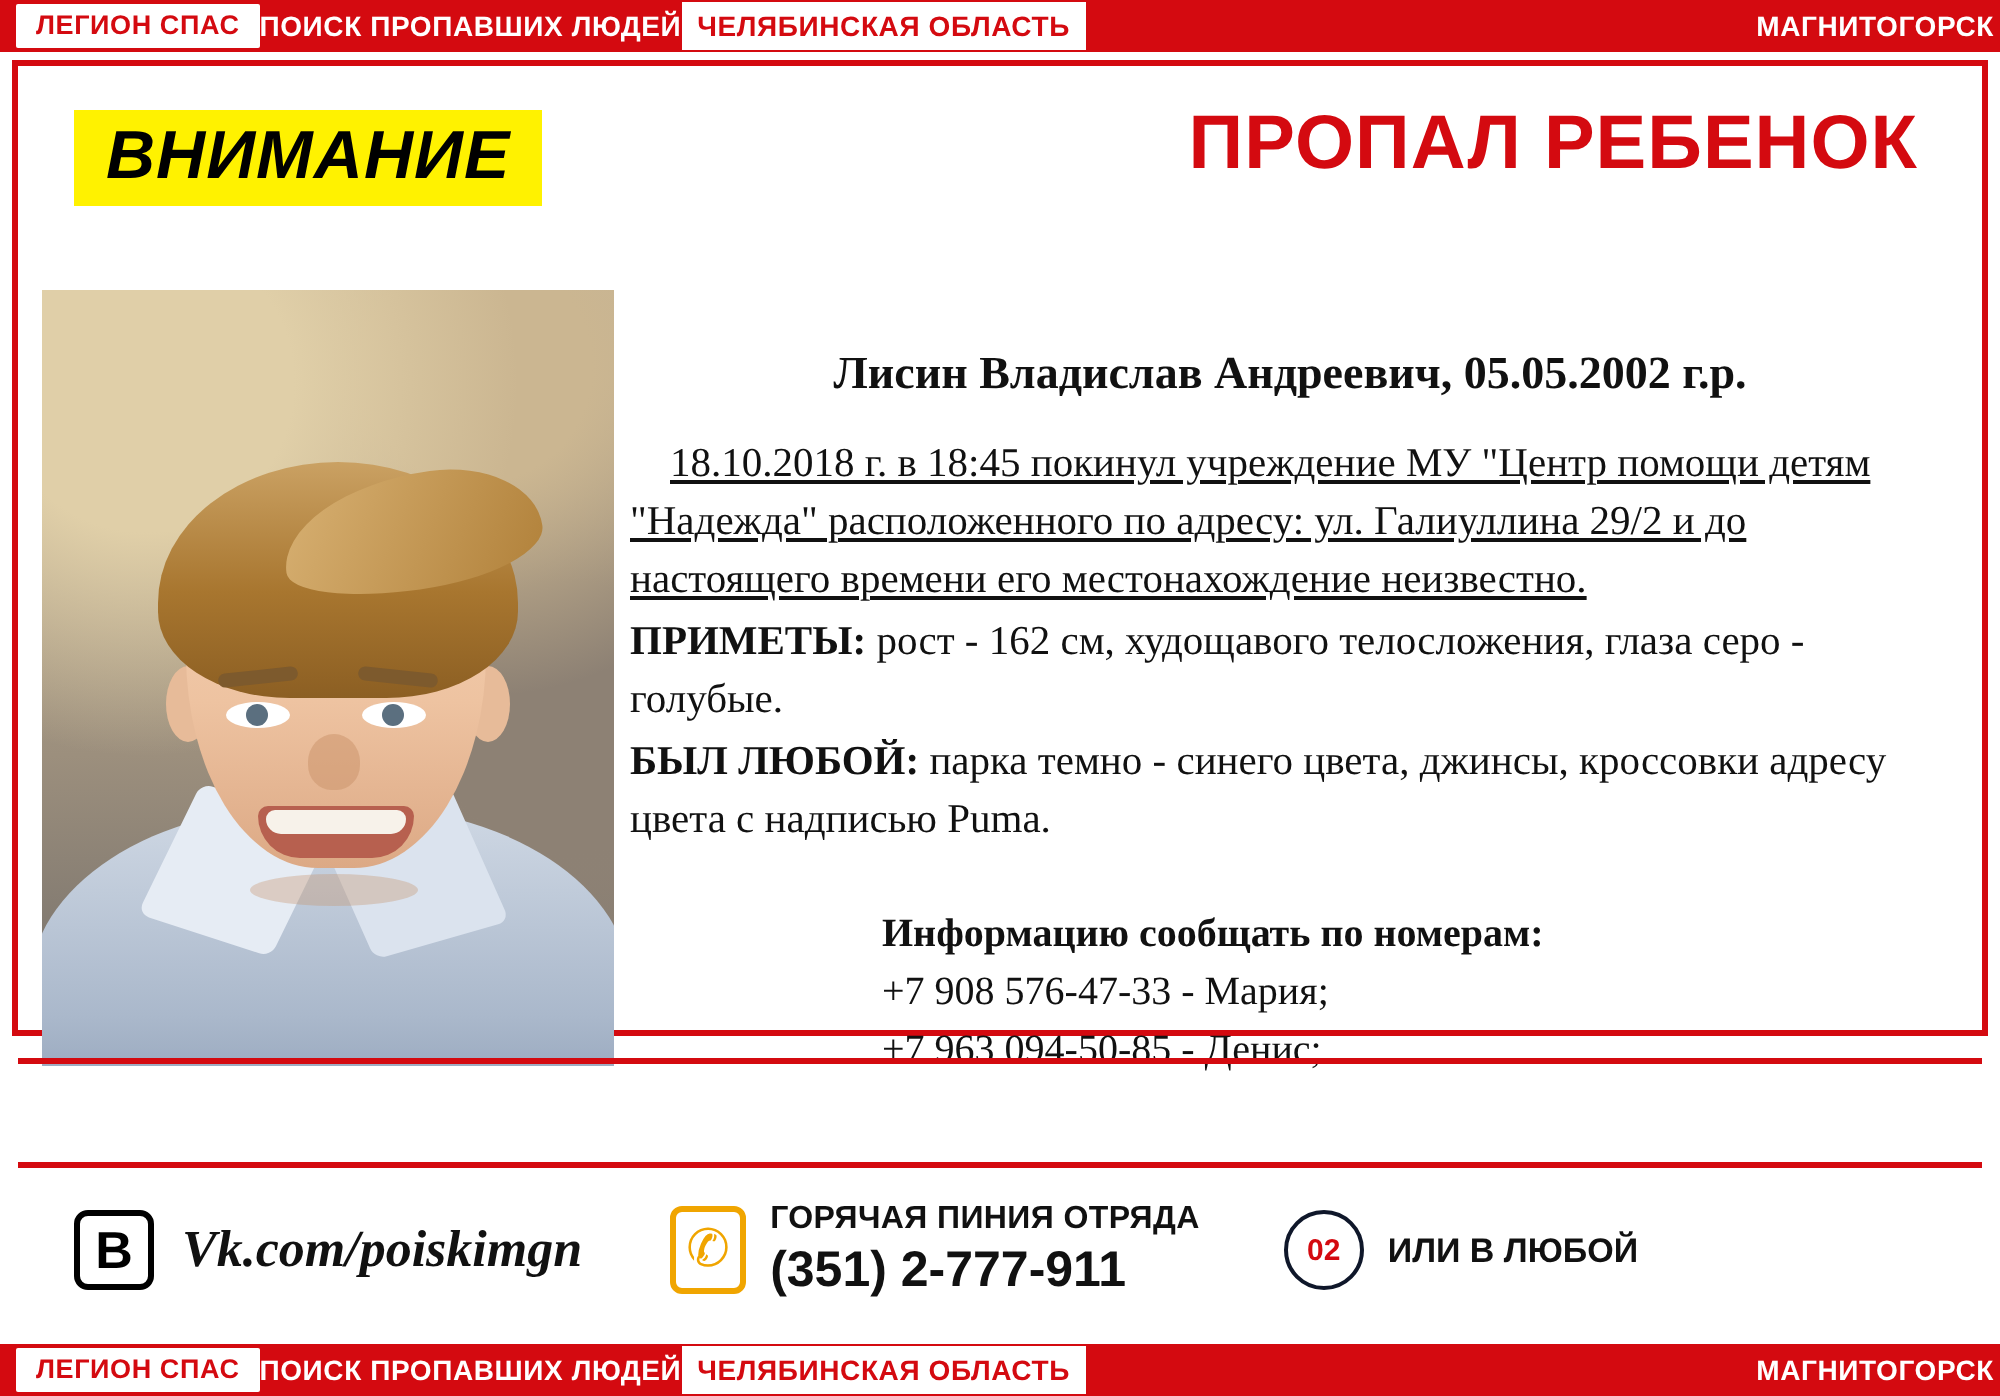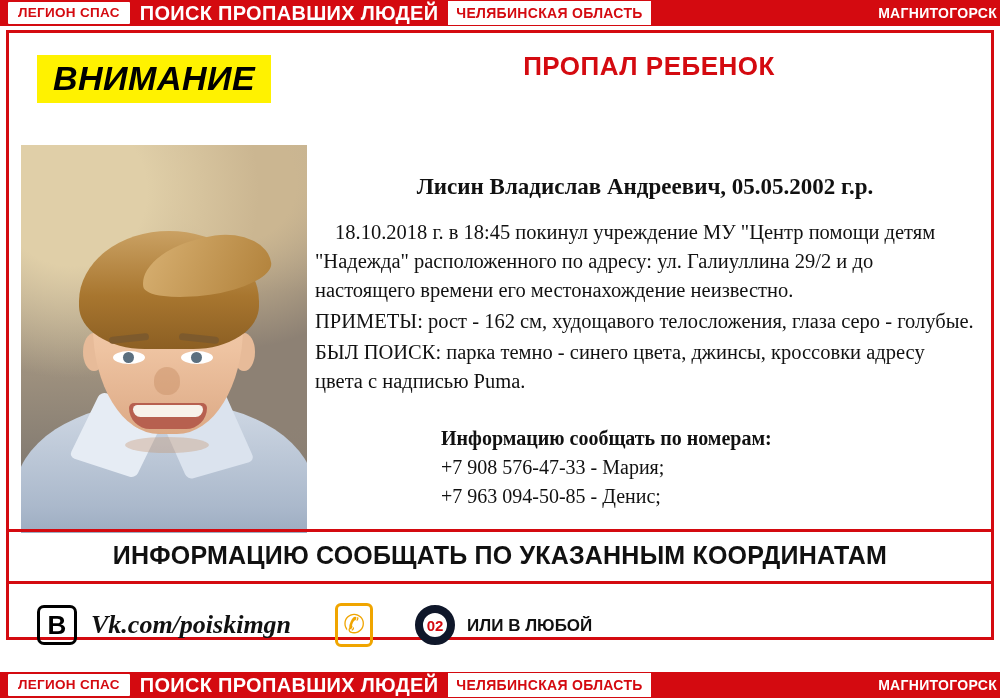--- a/index.html
+++ b/index.html
@@ -35,41 +35,41 @@
   .banner .legion {
     background: #ffffff;
     color: #d40a10;
     padding: 2px 10px 2px 10px;
     margin-left: 8px;
     font-size: 13.5px;
     border-radius: 1px;
     line-height: 18px;
   }
   .banner .plain {
-    padding: 0 10px;
-    font-size: 20px;
+    padding: 0 0;
+    font-size: 14px;
   }
   .banner .white-block {
     background: #ffffff;
     color: #d40a10;
     padding: 3px 8px;
     font-size: 14px;
     line-height: 18px;
   }
   .banner .tail {
     margin-left: auto;
     padding-right: 3px;
     font-size: 14px;
   }
 
   
   .frame {
     position: absolute;
     left: 6px; top: 30px;
-    width: 988px; height: 610px;
+    width: 988px; height: 488px;
     border: 3px solid #d40a10;
     background: #ffffff;
   }
 
   
   .attention-row {
     position: absolute;
     left: 0; top: 0;
     width: 982px; height: 70px;
   }
@@ -85,24 +85,24 @@
     font-style: italic;
     font-size: 34px;
     color: #000000;
     letter-spacing: 0.5px;
     line-height: 38px;
   }
   .missing-title {
     position: absolute;
     left: 330px; top: 18px;
     width: 620px;
-    text-align: center;
-    font-family: "Liberation Sans", sans-serif;
-    font-weight: bold;
-    font-size: 26px;
+    text-align: right;
+    font-family: "Liberation Sans", sans-serif;
+    font-weight: bold;
+    font-size: 38px;
     color: #d40a10;
     letter-spacing: 0.5px;
   }
 
   
   .photo {
     position: absolute;
     left: 12px; top: 112px;
     width: 286px; height: 388px;
     background: linear-gradient(160deg,#c9bca7 0%,#b9a88e 25%,#8e7f6b 55%,#6e6a66 100%);
@@ -238,22 +238,22 @@
     color: #111111;
     margin-bottom: 18px;
   }
   .body-text {
     font-family: "Liberation Serif", serif;
     font-size: 20.5px;
     line-height: 29px;
     color: #111111;
   }
   .body-text p { margin: 0 0 2px 0; }
-  .body-text .indent { text-indent: 20px; }
-  .body-text b { font-weight: normal; text-align: right; }
+  .body-text .indent { text-indent: 20px; text-decoration: underline; }
+  .body-text b { font-weight: bold; text-align: right; }
 
   .contacts {
     margin-top: 28px;
     font-family: "Liberation Serif", serif;
     font-size: 20px;
     line-height: 29px;
     color: #111111;
     padding-left: 126px;
   }
   .contacts .lead { font-weight: bold; }
@@ -325,21 +325,21 @@
   }
   .phone-block .num {
     font-family: "Liberation Sans", sans-serif;
     font-weight: bold;
     font-size: 25px;
     color: #111111;
     margin-top: 2px;
   }
   .oh-badge {
     width: 40px; height: 40px;
-    border: 8px solid #0f172a;
+    border: 2px solid #0f172a;
     border-radius: 50%;
     margin-left: 42px;
     display: flex; align-items: center; justify-content: center;
     font-family: "Liberation Sans", sans-serif;
     font-weight: bold;
     font-size: 15px;
     color: #d40a10;
   }
   .police-block {
     margin-left: 12px;
@@ -395,43 +395,46 @@
 
     <div class="text-col">
       <div class="person-name">Лисин Владислав Андреевич, 05.05.2002 г.р.</div>
 
       <div class="body-text">
         <p class="indent">18.10.2018 г. в 18:45  покинул учреждение  МУ "Центр помощи детям "Надежда" расположенного по адресу: ул. Галиуллина 29/2 и до настоящего времени его местонахождение неизвестно.</p>
         <p>
           <b>ПРИМЕТЫ:</b><span> рост - 162 см, худощавого телосложения, глаза серо - голубые.</span>
         </p>
         <p>
-          <b>БЫЛ ПОИСК:</b><span> парка темно - синего цвета, джинсы, кроссовки адресу цвета с надписью Puma.</span>
+          <b>БЫЛ ЛЮБОЙ:</b><span> парка темно - синего цвета, джинсы, кроссовки адресу цвета с надписью Puma.</span>
         </p>
       </div>
 
       <div class="contacts">
         <div class="lead">Информацию сообщать по номерам:</div>
         <div>+7 908 576-47-33 - Мария;</div>
         <div>+7 963 094-50-85 - Денис;</div>
       </div>
     </div>
 
     <div class="hr-red a"></div>
-    <div class="cta">ИНФОРМАЦИЮ СООБЩАТЬ ПО УКАЗАННЫМ КООРДИНАТАМ</div>
     <div class="hr-red b"></div>
 
     <div class="footer-row">
       <div class="fb-item">
         <div class="vk-badge">B</div>
         <div class="vk-text">Vk.com/poiskimgn</div>
       </div>
 
       <div class="fb-item">
         <div class="phone-badge">✆</div>
+        <div class="phone-block">
+          <div class="hot">ГОРЯЧАЯ ПИНИЯ ОТРЯДА</div>
+          <div class="num">(351) 2-777-911</div>
+        </div>
       </div>
 
       <div class="fb-item">
         <div class="oh-badge">02</div>
         <div class="police-block">
           <div>ИЛИ В ЛЮБОЙ</div>
         </div>
       </div>
     </div>
 

